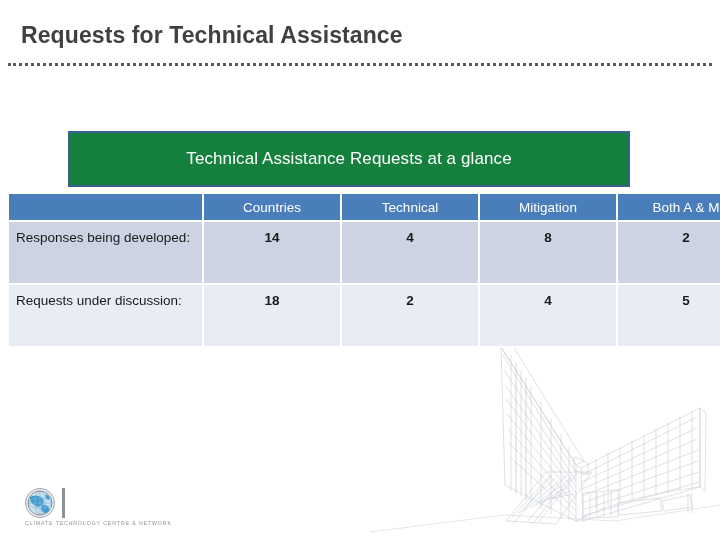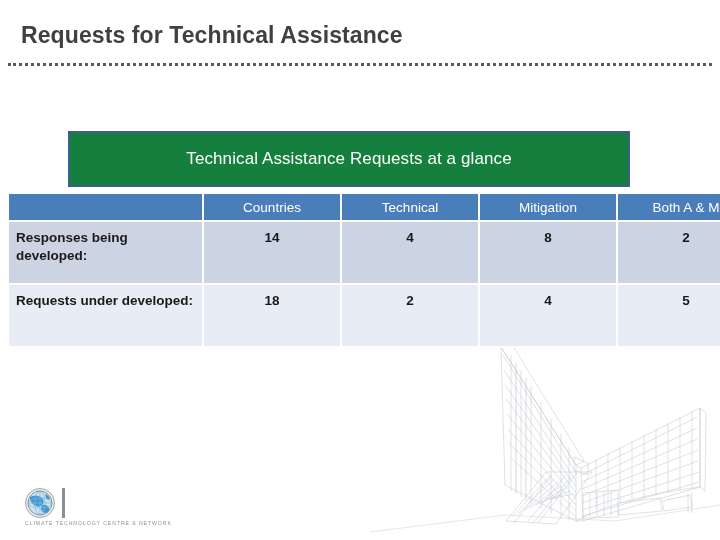--- a/index.html
+++ b/index.html
@@ -109,21 +109,20 @@
   .col-label  { width: 185px; }
   .col-data   { width: 128px; }
 
   .data-table tbody tr.row-odd td  { background: #ccd3e2; }
   .data-table tbody tr.row-even td { background: #e8ecf4; }
 
   .data-table tbody td {
     height: 48px;
     font-size: 13.5px;
     color: #1a1a1a;
-    font-weight: bold;
   }
   td.rowlabel {
     text-align: left;
     padding: 7px 6px 6px 7px;
     line-height: 1.35;
   }
   td.value {
     text-align: center;
     font-weight: bold;
     padding-top: 8px;
@@ -280,21 +279,21 @@
     </thead>
     <tbody>
       <tr class="row-odd">
         <td class="rowlabel">Responses being developed:</td>
         <td class="value">14</td>
         <td class="value">4</td>
         <td class="value">8</td>
         <td class="value">2</td>
       </tr>
       <tr class="row-even">
-        <td class="rowlabel">Requests under developed:</td>
+        <td class="rowlabel">Requests under discussion:</td>
         <td class="value">18</td>
         <td class="value">2</td>
         <td class="value">4</td>
         <td class="value">5</td>
       </tr>
     </tbody>
   </table>
 
   <div class="logo">
     <svg class="logo-globe" viewBox="0 0 32 32" aria-hidden="true">

